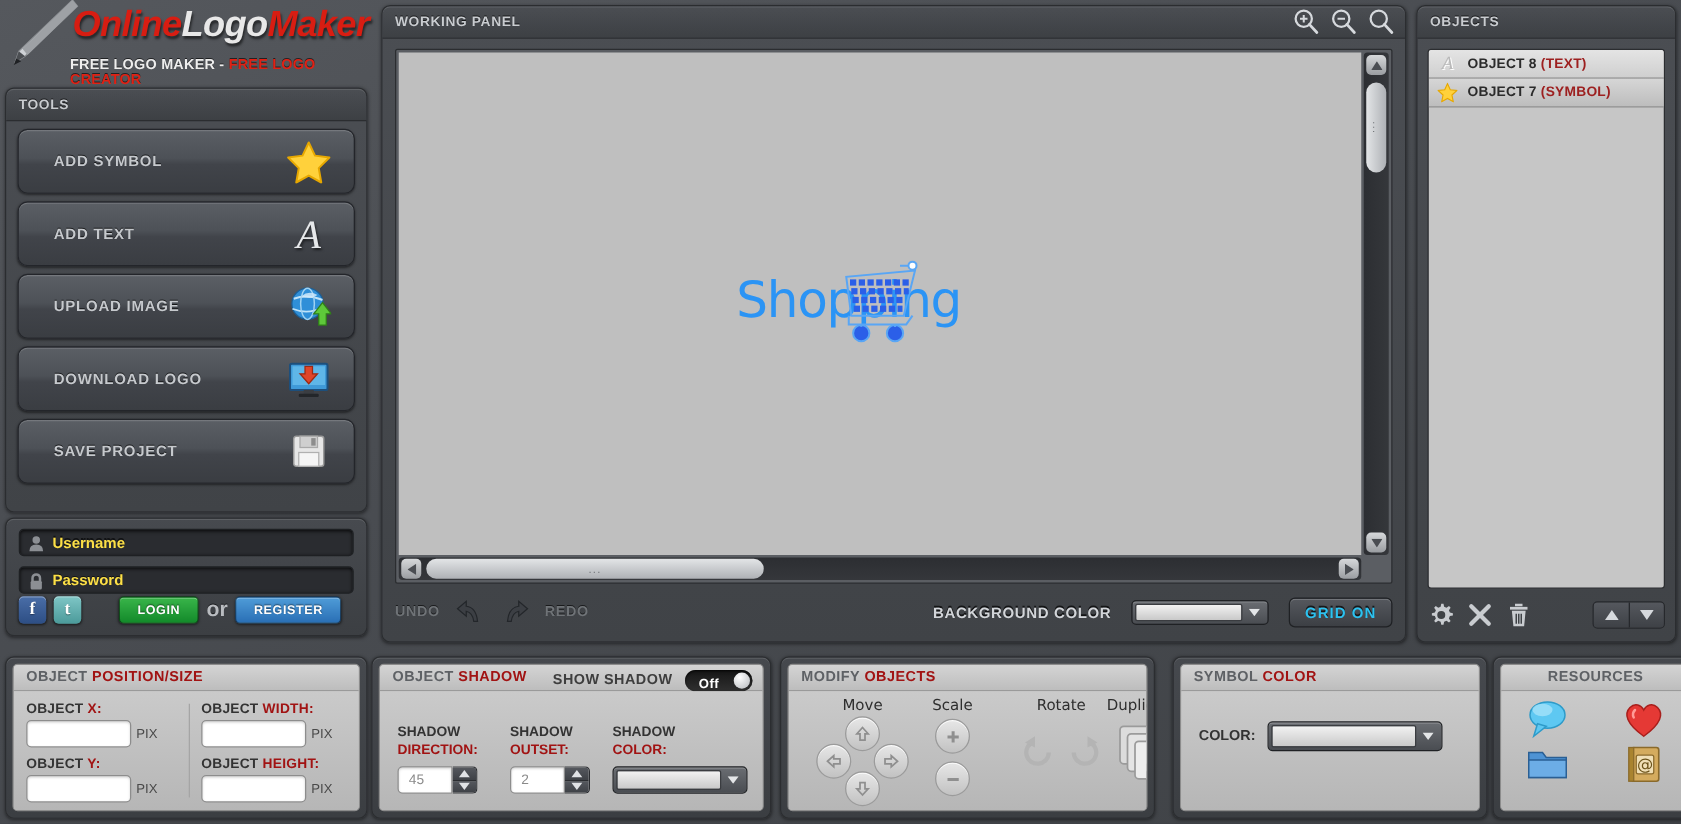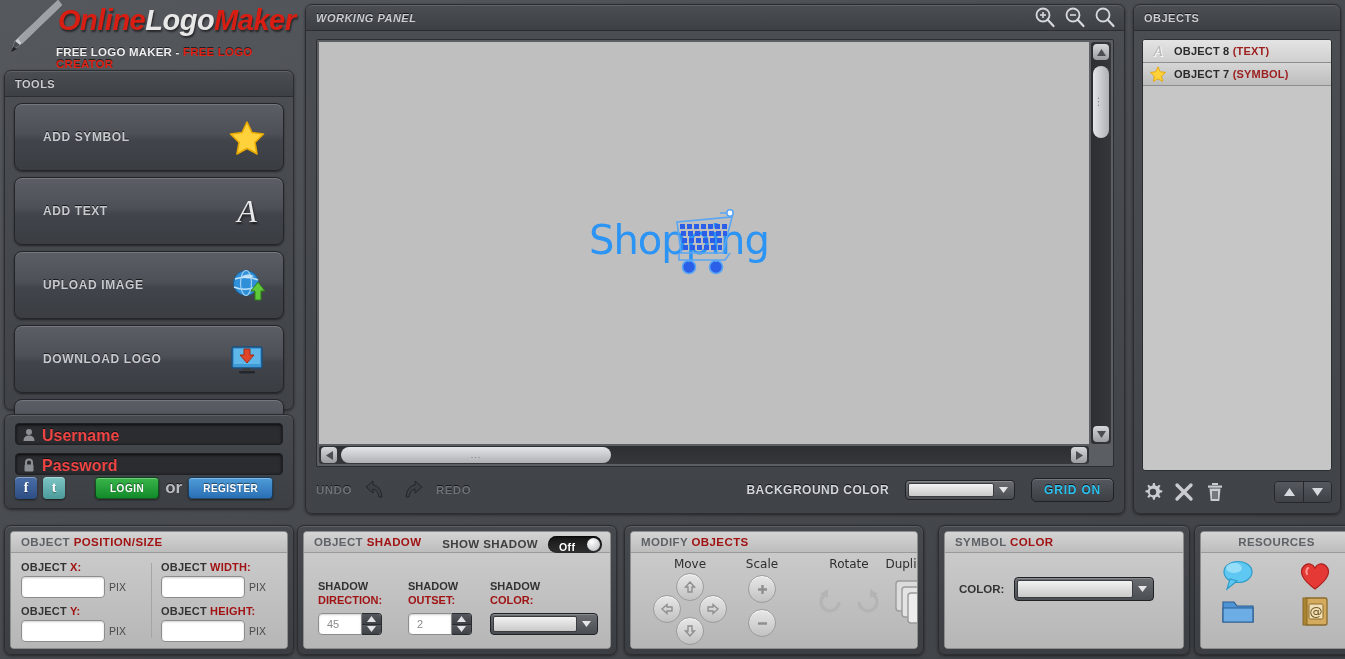--- a/index.html
+++ b/index.html
@@ -60,21 +60,21 @@
     text-shadow: 0 -1px 0 rgba(0,0,0,.6);
   }
   .tagline .w { color: #eeeeee; }
   .tagline .r { color: #e02114; }
 
   
   #tools-panel { left: 4px; top: 70px; width: 290px; height: 340px; }
   .tool-btn {
     position: relative;
     margin: 6px 9px 0 9px;
-    height: 68px;
+    height: 52px;
     border: 1px solid #23252a;
     border-radius: 8px;
     background: linear-gradient(180deg,#5b5f65 0%,#4d5157 45%,#41444a 55%,#3a3d42 100%);
     box-shadow: inset 0 1px 0 rgba(255,255,255,.16), 0 1px 2px rgba(0,0,0,.5);
     cursor: pointer;
     overflow: visible;
   }
   .tool-btn:after {
     
     content: "";
@@ -105,21 +105,21 @@
     position: relative;
     margin: 8px 10px 0 10px; height: 22px;
     background: #2a2c30;
     border: 1px solid #1e2023;
     border-radius: 4px;
     box-shadow: inset 0 1px 3px rgba(0,0,0,.8);
   }
   .login-field .fi { position: absolute; left: 6px; top: 4px; width: 14px; height: 14px; }
   .login-field .ph {
     position: absolute; left: 26px; top: 3px;
-    font-size: 16px; font-weight: bold; color: #ef4444;
+    font-size: 12px; font-weight: bold; color: #fde047;
     text-shadow: 0 -1px 0 rgba(0,0,0,.6);
   }
   .login-actions { position: absolute; left: 10px; top: 62px; display: flex; align-items: center; gap: 6px; }
   .soc { width: 22px; height: 22px; border-radius: 4px; cursor: pointer;
     box-shadow: inset 0 1px 0 rgba(255,255,255,.35), 0 1px 2px rgba(0,0,0,.6); position: relative; }
   .soc.fb { background: linear-gradient(180deg,#4a6ea8,#2d4e84); }
   .soc.tw { background: linear-gradient(180deg,#7fc6c6,#4b9a9a); }
   .soc span { position: absolute; inset: 0; display: flex; align-items: center; justify-content: center;
     color: #fff; font-weight: bold; font-size: 14px; font-family: "Liberation Serif", serif;
     text-shadow: 0 1px 1px rgba(0,0,0,.4); }
@@ -129,21 +129,21 @@
     text-shadow: 0 -1px 1px rgba(0,0,0,.55); cursor: pointer;
     display: flex; align-items: center;
     box-shadow: inset 0 1px 0 rgba(255,255,255,.3), 0 1px 2px rgba(0,0,0,.5);
   }
   .auth-btn.login { background: linear-gradient(180deg,#39b54a,#138a2a); margin-left: 24px; }
   .auth-btn.register { background: linear-gradient(180deg,#4f9cd8,#2a6fb5); }
   .or-text { font-size: 17px; color: #b9bcc0; font-weight: bold; text-shadow: 0 -1px 0 rgba(0,0,0,.6); }
 
   
   #working-panel { left: 305px; top: 4px; width: 820px; height: 510px; }
-  #wp-head { position: relative; font-style: italic; }
+  #wp-head { position: relative; }
   .wp-zoom-icons { position: absolute; right: 8px; top: 1px; display: flex; gap: 8px; align-items: center; }
   .zoom-ic { width: 22px; height: 22px; cursor: pointer; }
   #canvas-wrap {
     position: absolute; left: 10px; top: 34px; right: 10px; bottom: 46px;
     background: #5b5e63; border: 1px solid #2b2d30; border-radius: 2px;
   }
   #canvas {
     position: absolute; left: 2px; top: 2px; right: 24px; bottom: 22px;
     background: #bfbfbf;
     overflow: hidden;

